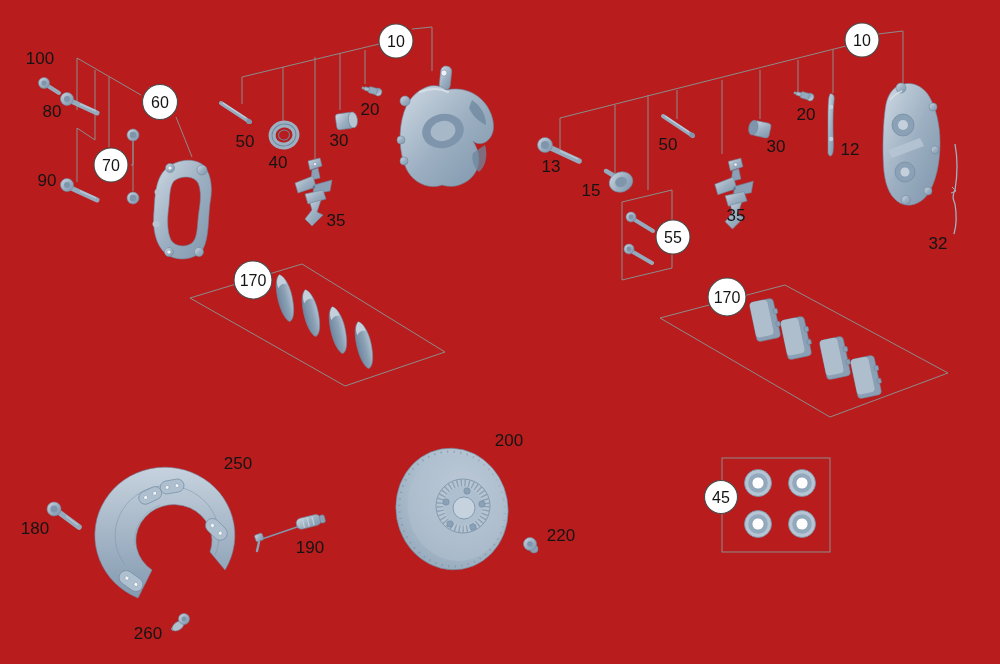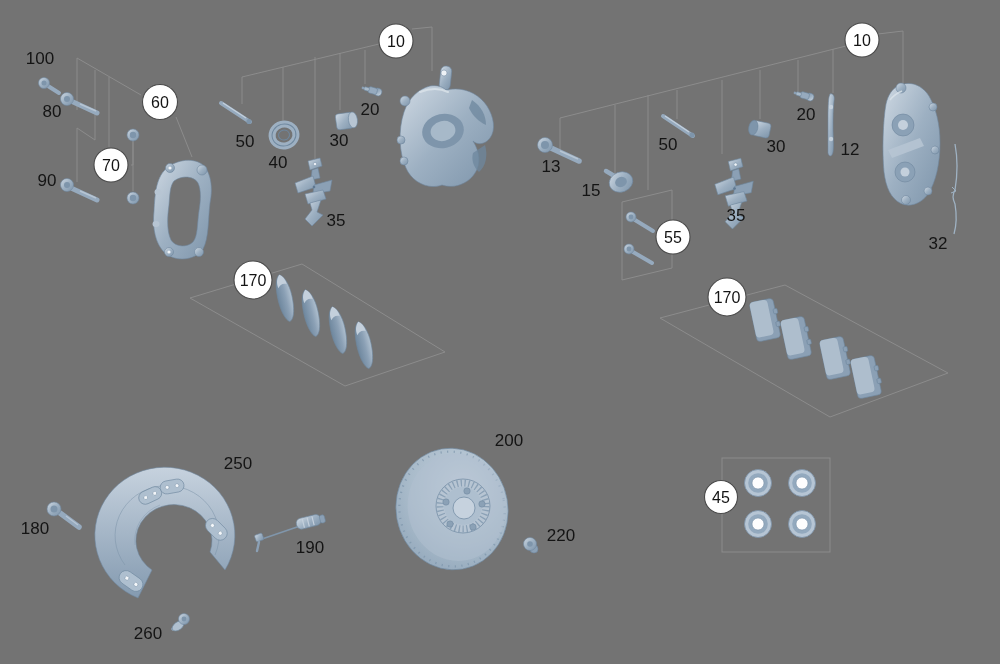--- a/index.html
+++ b/index.html
@@ -1,16 +1,16 @@
 <!DOCTYPE html>
 <html><head>
 <meta charset="utf-8">
 <style>
   html,body{margin:0;padding:0;background:#ffffff;}
-  .canvas{position:relative;width:1000px;height:664px;background:#737373;overflow:hidden;
+  .canvas{position:relative;width:1000px;height:664px;background:#b91c1c;overflow:hidden;
           font-family:"Liberation Sans", sans-serif;}
   svg{position:absolute;left:0;top:0;}
   svg text{font-family:"Liberation Sans", sans-serif;font-size:17px;fill:#141414;}
   svg text.circled{font-size:16px;}
   .leader{stroke:#8c8c8c;stroke-width:1;fill:none;}
   .box{stroke:#8c8c8c;stroke-width:1;fill:none;}
   .callout-circle{fill:#ffffff;stroke:#4a4a4a;stroke-width:1.1;}
   .outline{stroke:#6e879e;stroke-width:.6;}
 </style>
 </head>

